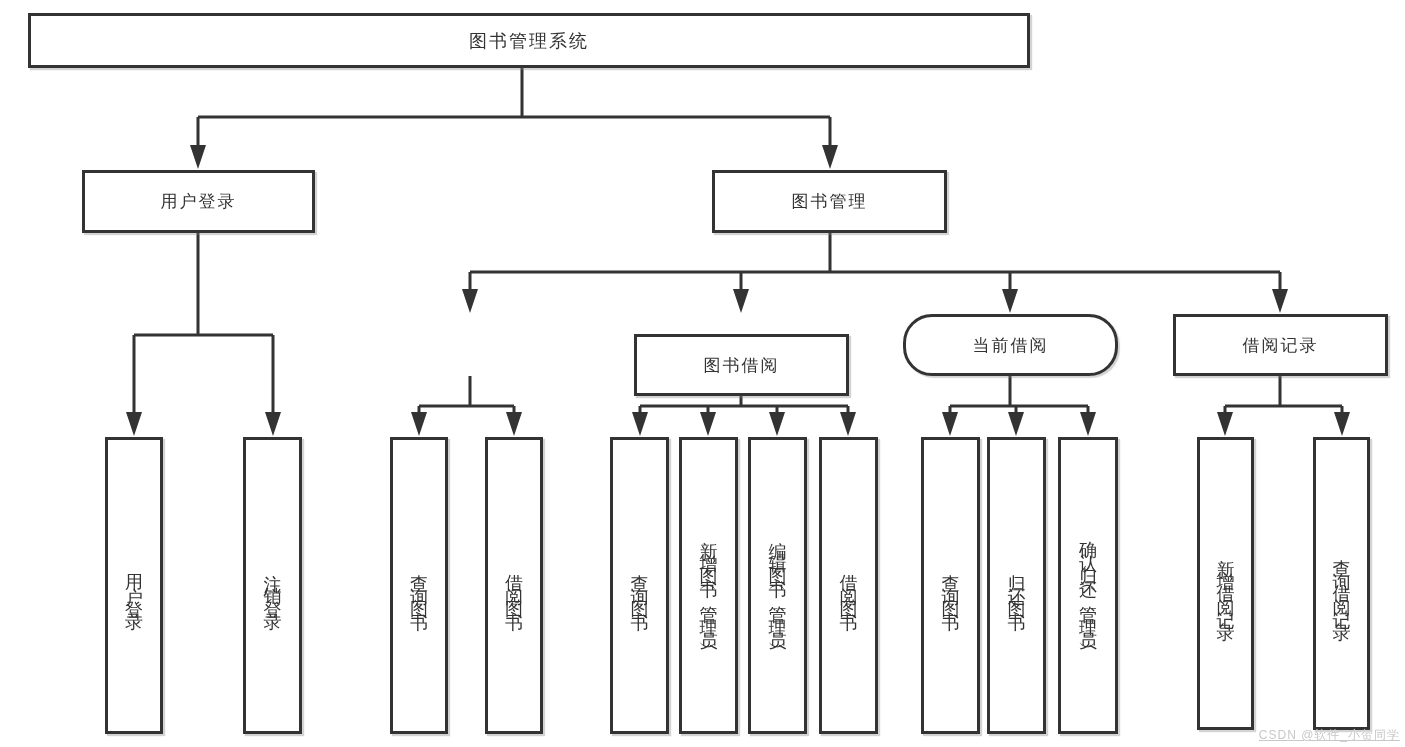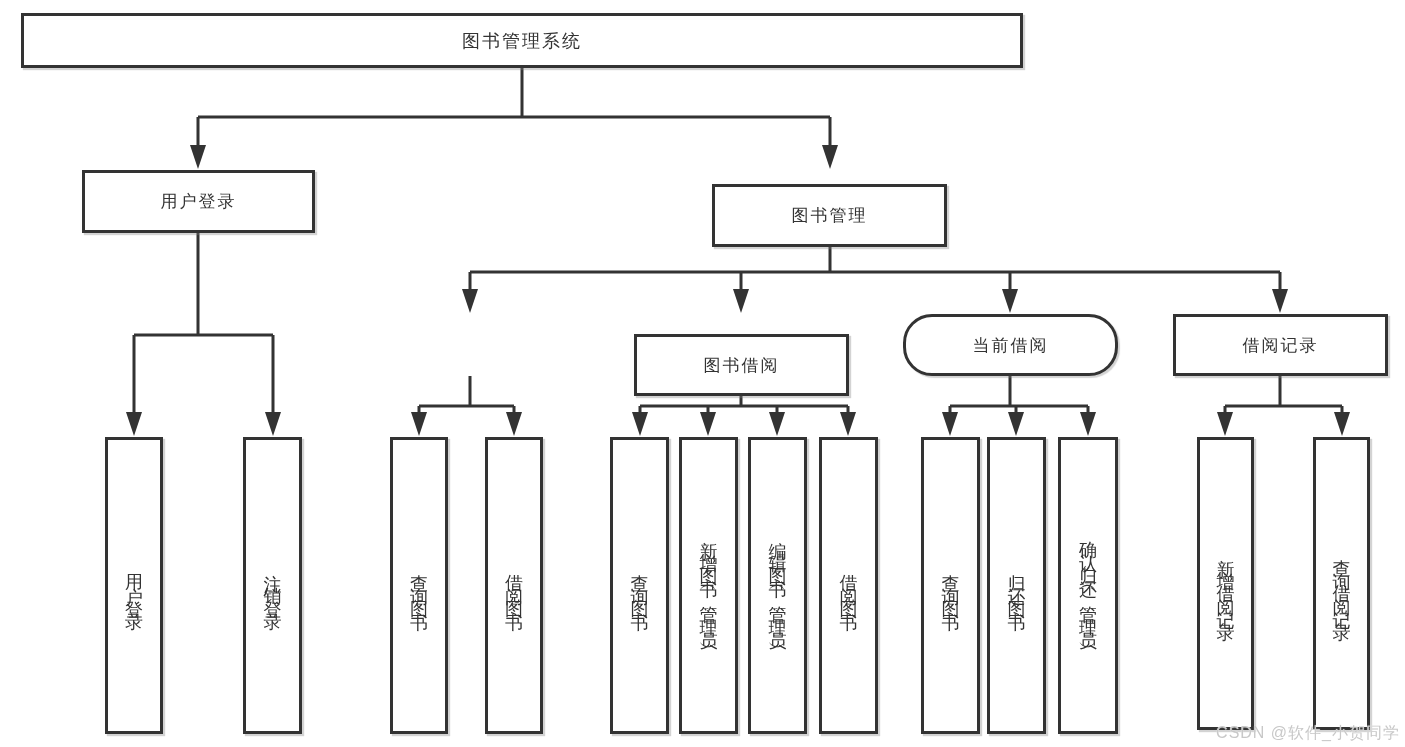--- a/index.html
+++ b/index.html
@@ -22,23 +22,24 @@
     writing-mode:vertical-rl;
     text-orientation:mixed;
     font-size:18px;
     line-height:1;
     letter-spacing:13px;
     font-weight:400;
     white-space:nowrap;
   }
   .watermark{
     position:absolute;right:5px;bottom:3px;
-    font-size:16px;letter-spacing:1px;
+    font-size:12px;letter-spacing:1px;
     color:#c8c8c8;
     text-shadow:0 0 1px #ffffff;
+    text-decoration:underline;
   }
 </style>
 </head>
 <body>
 
 <div class="stage">
 
   <svg class="wires" width="1405" height="747" viewBox="0 0 1405 747">
     <g stroke="#333333" stroke-width="3" fill="none">
 
@@ -72,24 +73,24 @@
       <polygon points="769,412 785,412 777,436"></polygon>
       <polygon points="840,412 856,412 848,436"></polygon>
       <polygon points="942,412 958,412 950,436"></polygon>
       <polygon points="1008,412 1024,412 1016,436"></polygon>
       <polygon points="1080,412 1096,412 1088,436"></polygon>
       <polygon points="1217,412 1233,412 1225,436"></polygon>
       <polygon points="1334,412 1350,412 1342,436"></polygon>
     </g>
   </svg>
 
-  <div class="node h root" style="left:21px;top:13px;width:1002px;height:55px;text-align:right;">图书管理系统</div>
+  <div class="node h root" style="left:28px;top:13px;width:1002px;height:55px;text-align:right;">图书管理系统</div>
 
   <div class="node h" style="left:82px;top:170px;width:233px;height:63px;">用户登录</div>
-  <div class="node h" style="left:712px;top:184px;width:235px;height:63px;">图书管理</div>
+  <div class="node h" style="left:712px;top:170px;width:235px;height:63px;">图书管理</div>
 
   <div class="node h" style="left:634px;top:314px;width:215px;height:62px;margin-top:20px;">图书借阅</div>
   <div class="node h" style="left:903px;top:314px;width:215px;height:62px;border-radius:29px;">当前借阅</div>
   <div class="node h" style="left:1173px;top:314px;width:215px;height:62px;">借阅记录</div>
 
   <div class="node v" style="left:105px;top:437px;width:58px;height:297px;">
     <span>用户登录</span>
   </div>
   <div class="node v" style="left:243px;top:437px;width:59px;height:297px;">
     <span>注销登录</span>

